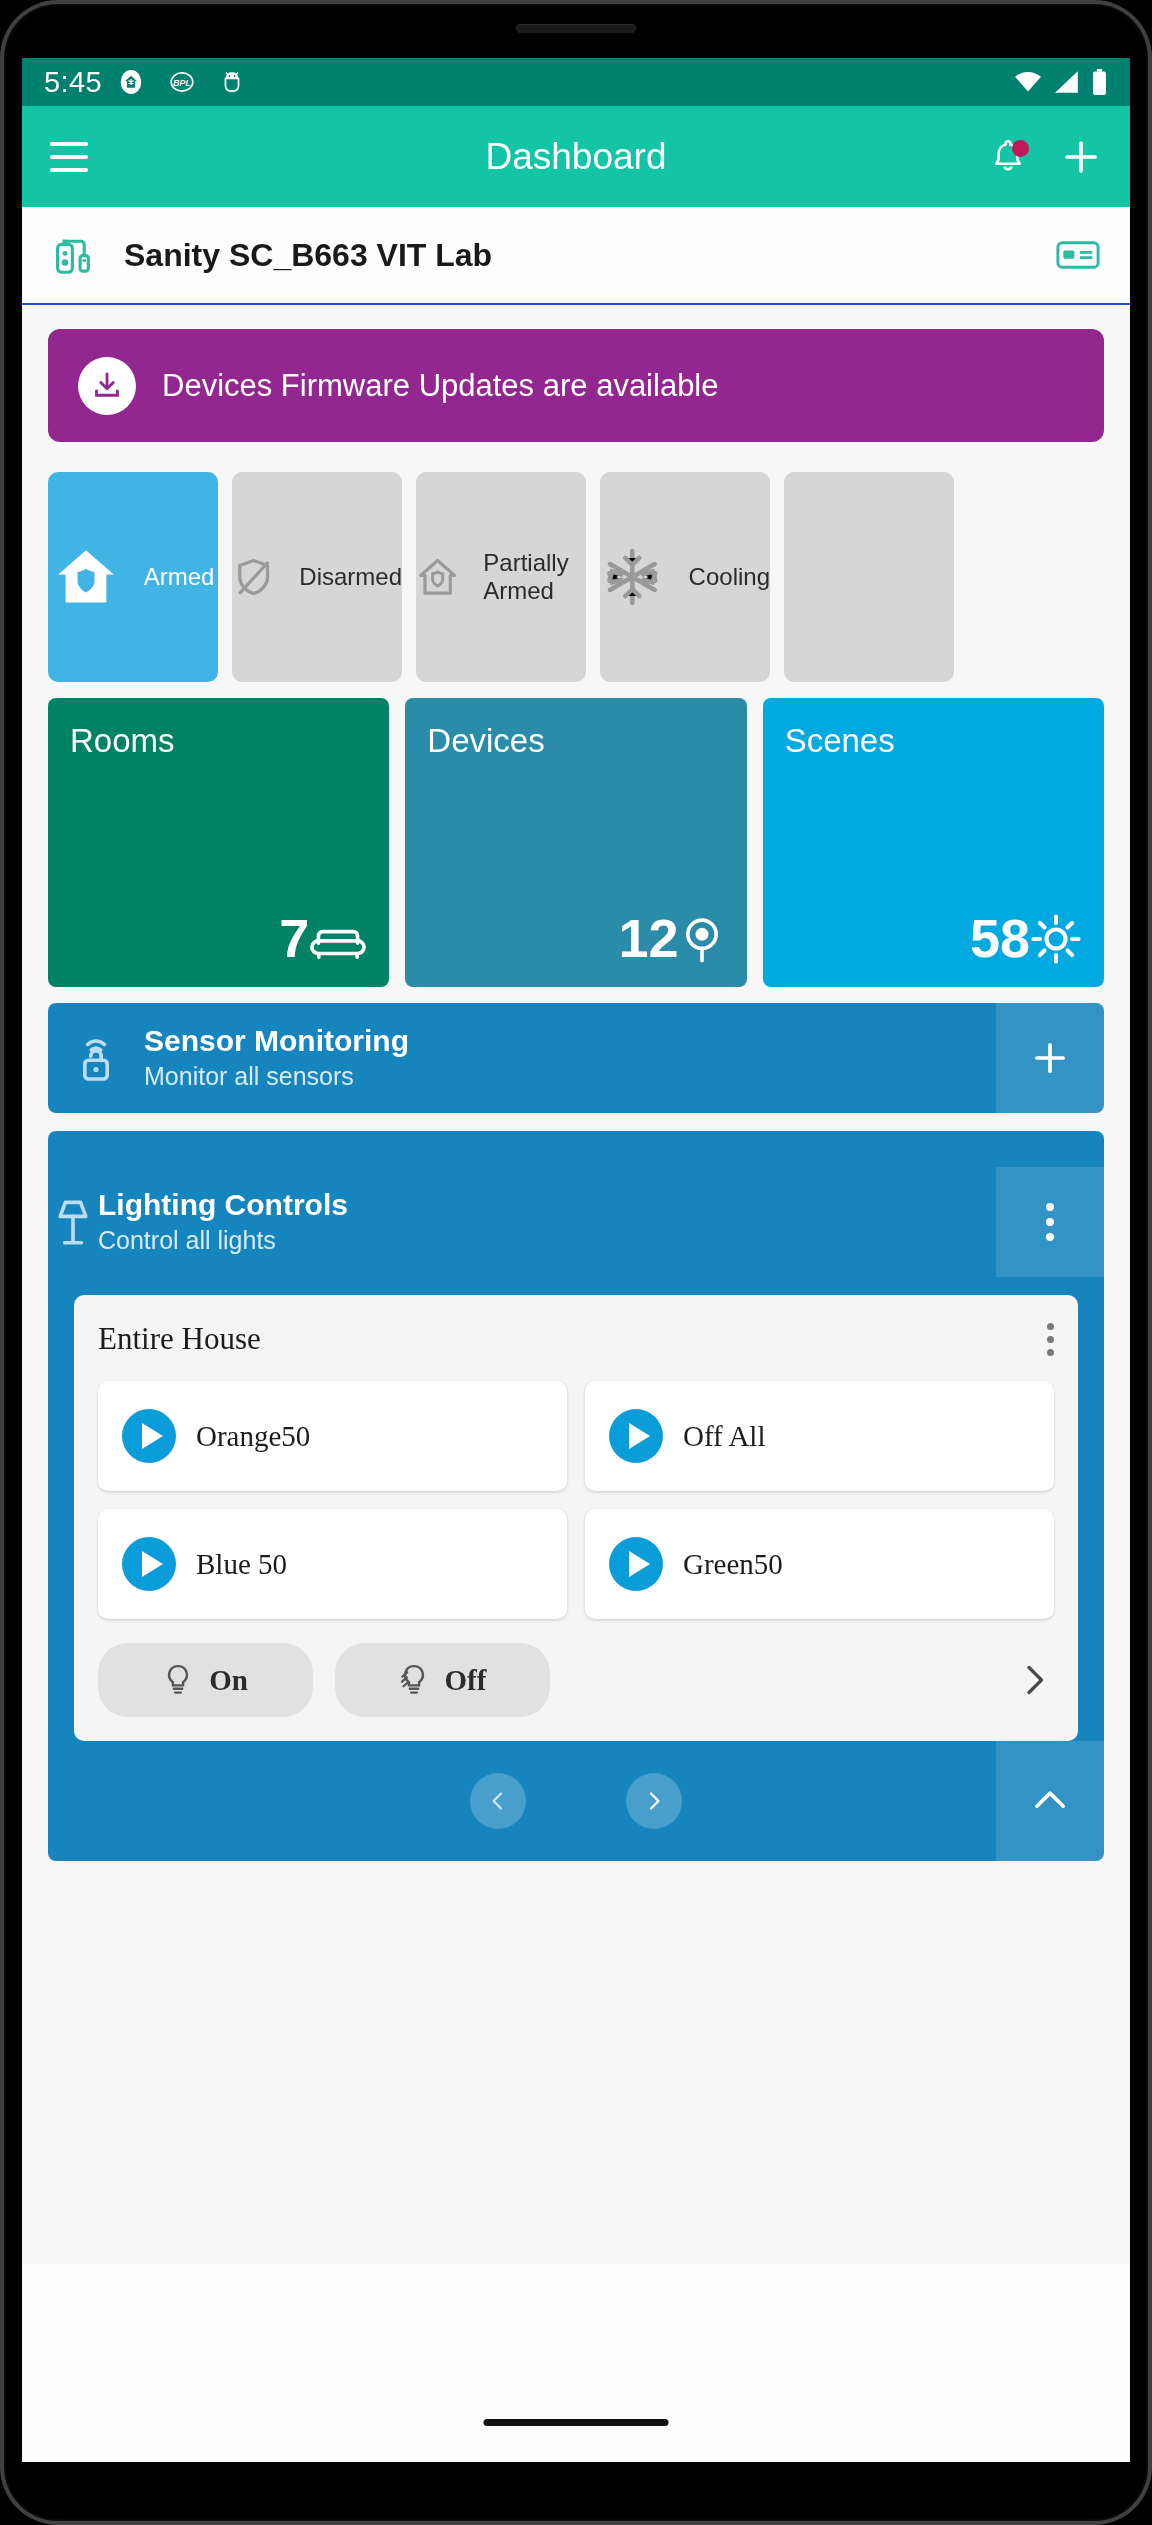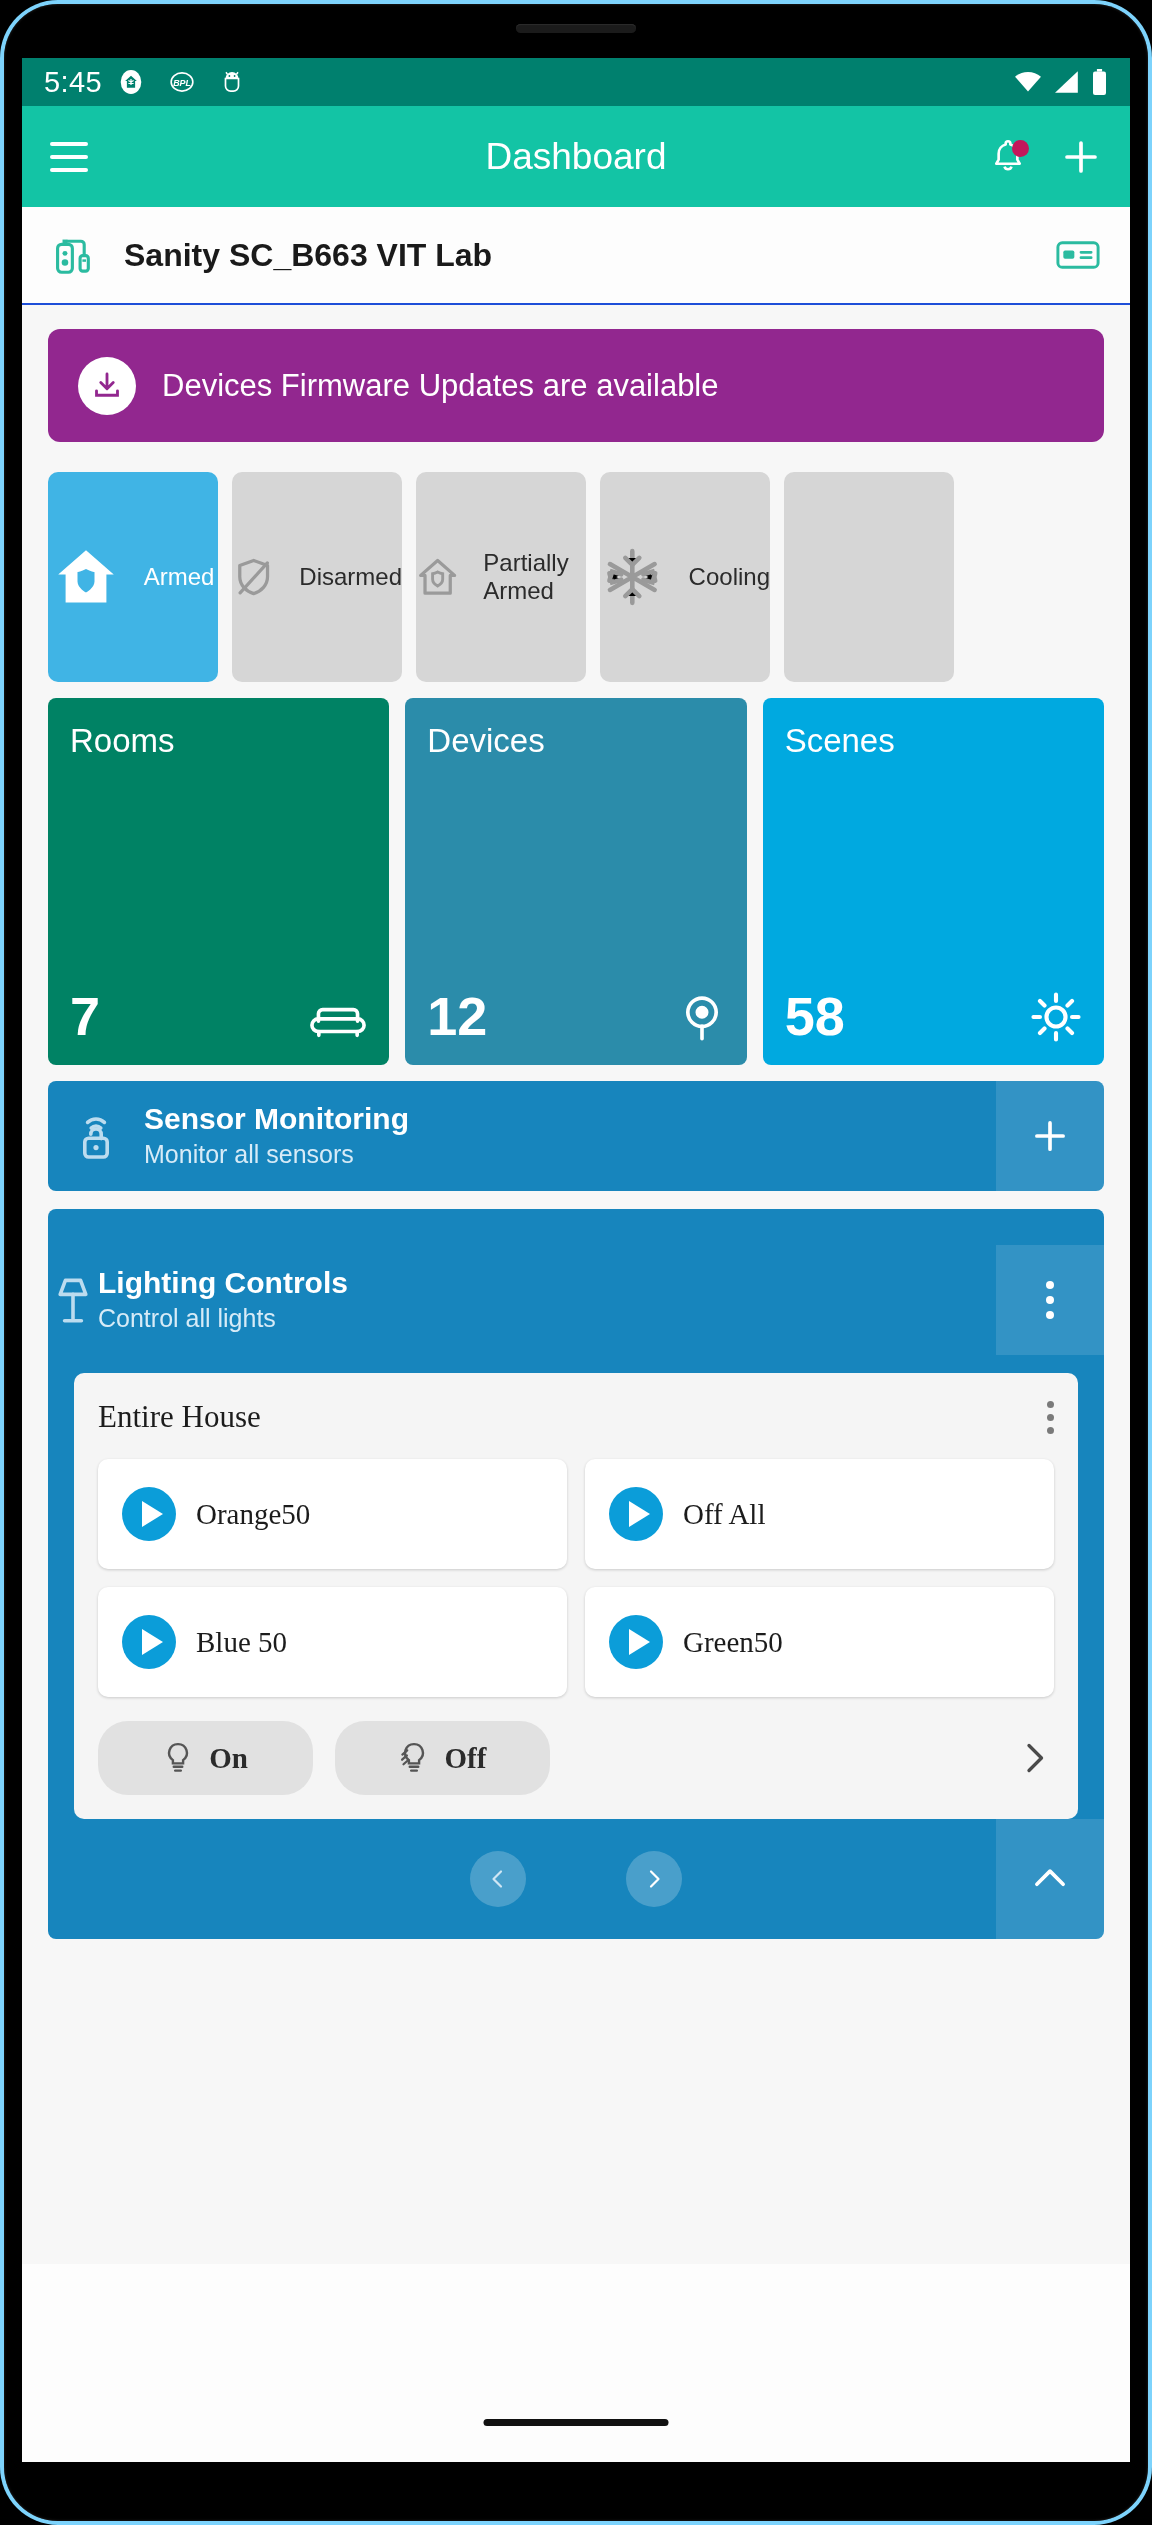--- a/index.html
+++ b/index.html
@@ -5,21 +5,21 @@
   * { box-sizing: border-box; margin: 0; padding: 0; }
   html, body {
     width: 1152px; height: 2525px;
     background: #000;
     font-family: "Liberation Sans", sans-serif;
     overflow: hidden;
   }
   
   #device-frame {
     position: absolute; inset: 0;
-    background: #7dd3fc;
+    background: #404040;
     border-radius: 58px;
   }
   #bezel-edge {
     position: absolute; left: 4px; top: 4px; right: 4px; bottom: 4px;
     border-radius: 54px;
     background: #000;
     box-shadow: inset 0 0 3px #2a2a2a;
   }
   #speaker-slit {
     position: absolute; left: 50%; top: 24px; transform: translateX(-50%);
@@ -92,22 +92,22 @@
     background:#D6D6D6; display:flex; flex-direction:row;
     align-items:center; justify-content:center; gap: 24px;
   }
   .chip.active { background:#40B4E5; }
   .chip-label { font-size: 24px; color:#2b2b2b; }
   .chip.active .chip-label { color:#fff; }
 
   
   #tiles { display:flex; gap: 16px; margin-bottom: 16px; }
   .tile {
-    flex:1; height: 367px; border-radius: 8px; padding: 24px 22px 22px 22px;
-    color:#fff; display:flex; flex-direction:column; justify-content:space-between;
+    flex:1; height: 289px; border-radius: 8px; padding: 24px 22px 22px 22px;
+    color:#fff; display:flex; flex-direction:row; justify-content:space-between;
     position:relative; overflow:hidden;
   }
   .tile-title { font-size: 33px; }
   .tile-bottom { display:flex; align-items:flex-end; justify-content:space-between; }
   .tile-count { font-size: 54px; font-weight:700; line-height:1; }
 
   
   .section-bar {
     background:#1785BD; border-radius: 8px; height: 110px;
     display:flex; align-items:center; overflow:hidden; margin-bottom: 18px;

